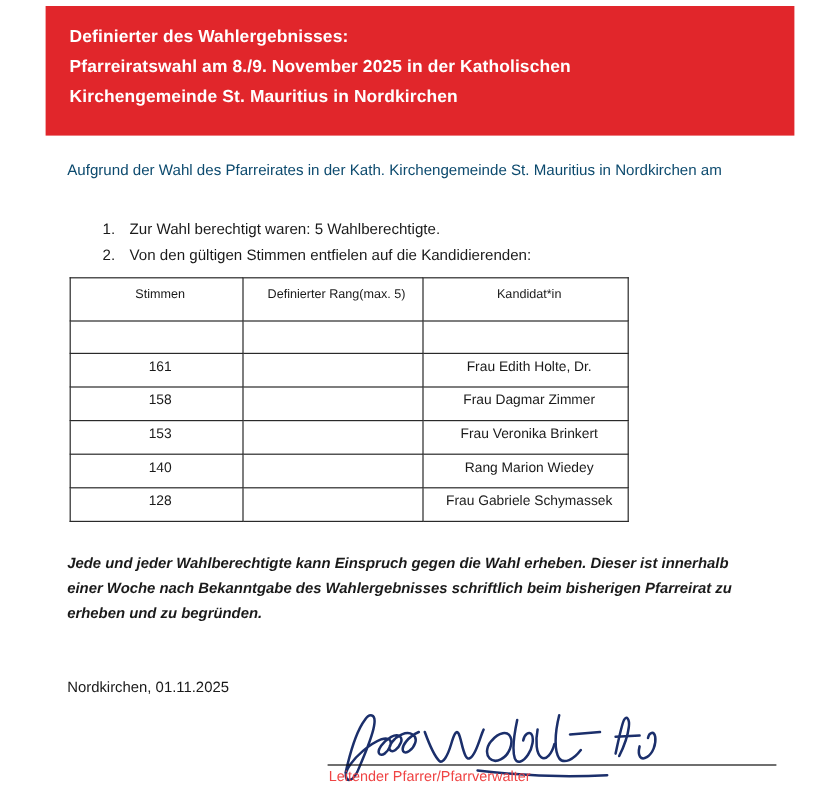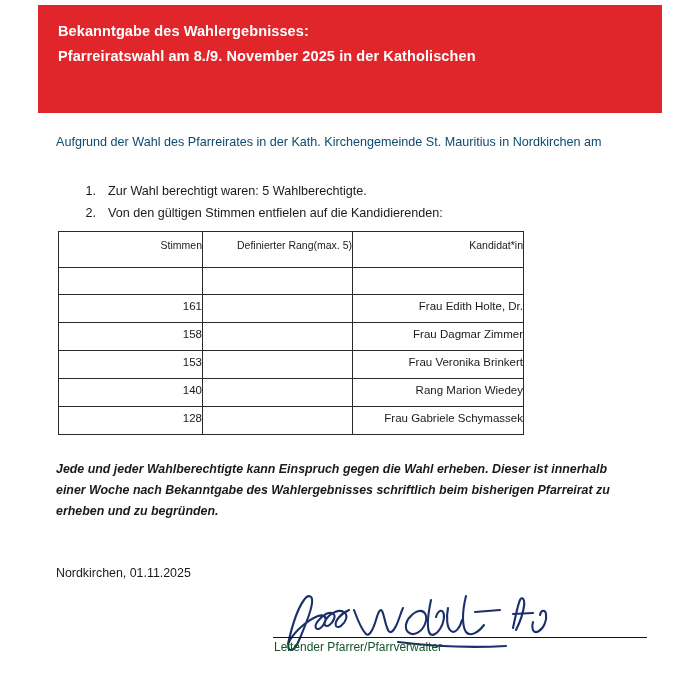--- a/index.html
+++ b/index.html
@@ -81,21 +81,21 @@
     left: 58px;
     top: 231px;
     width: 444px;
     border-collapse: collapse;
     table-layout: fixed;
     font-size: 11px;
   }
   .results-table td, .results-table th {
     border: 1px solid #2a2a2a;
     padding: 5px 0 6px 6px;
-    text-align: right;
+    text-align: center;
     vertical-align: top;
     height: 16px;
     font-weight: normal;
   }
   .results-table th {
     font-size: 10.5px;
     height: 20px;
     padding-top: 7px;
     padding-bottom: 8px;
   }
@@ -154,32 +154,33 @@
     top: 51px;
     width: 374px;
     height: 0;
     border-top: 1.6px solid #111;
   }
   .sig-caption {
     position: absolute;
     left: 4px;
     top: 54px;
     font-size: 12px;
-    color: #14532d;
+    color: #ef4444;
     white-space: nowrap;
   }
 </style>
 </head>
 <body>
 
 <div class="page">
 
   <div class="header-banner">
-    <div class="header-line">Bekanntgabe des Wahlergebnisses:</div>
+    <div class="header-line">Definierter des Wahlergebnisses:</div>
     <div class="header-line">Pfarreiratswahl am 8./9. November 2025 in der Katholischen</div>
+    <div class="header-line">Kirchengemeinde St. Mauritius in Nordkirchen</div>
   </div>
 
   <div class="intro">
     <div>Aufgrund der Wahl des Pfarreirates in der Kath. Kirchengemeinde St. Mauritius in Nordkirchen am</div>
   </div>
 
   <div class="points">
     <div class="point-row">
       <span class="point-num">1.</span>
       <span class="point-text">Zur Wahl berechtigt waren: 5 Wahlberechtigte.</span>

